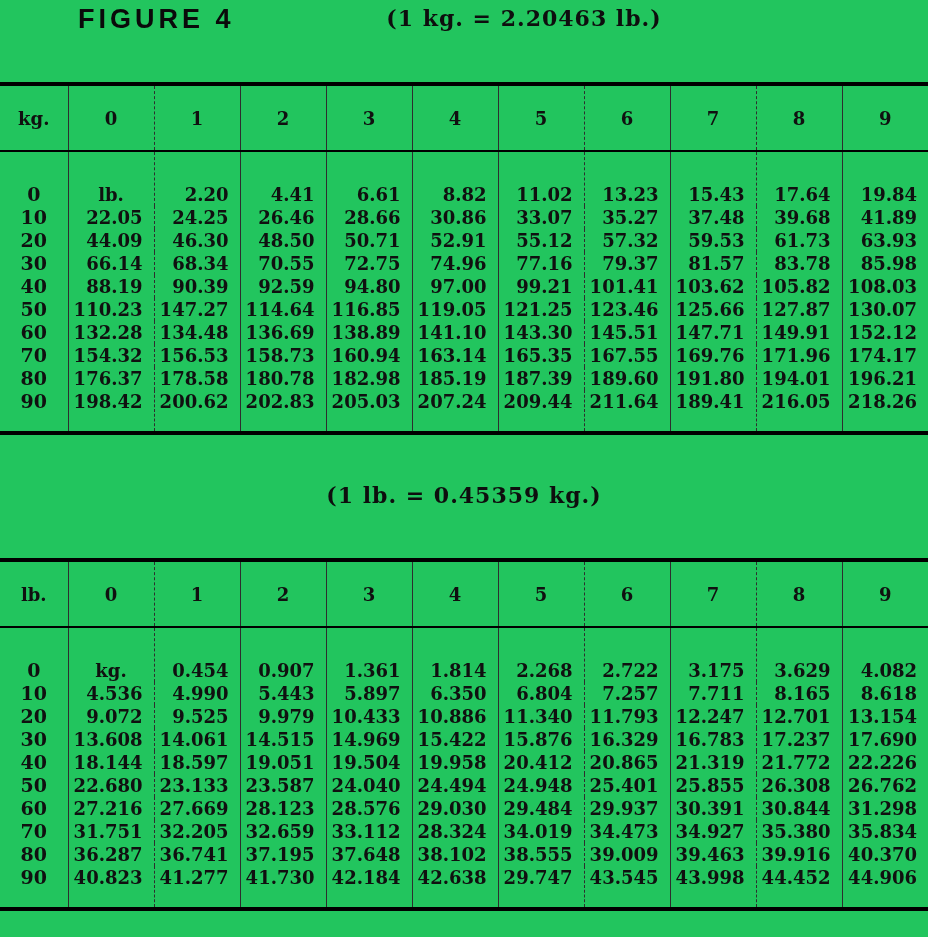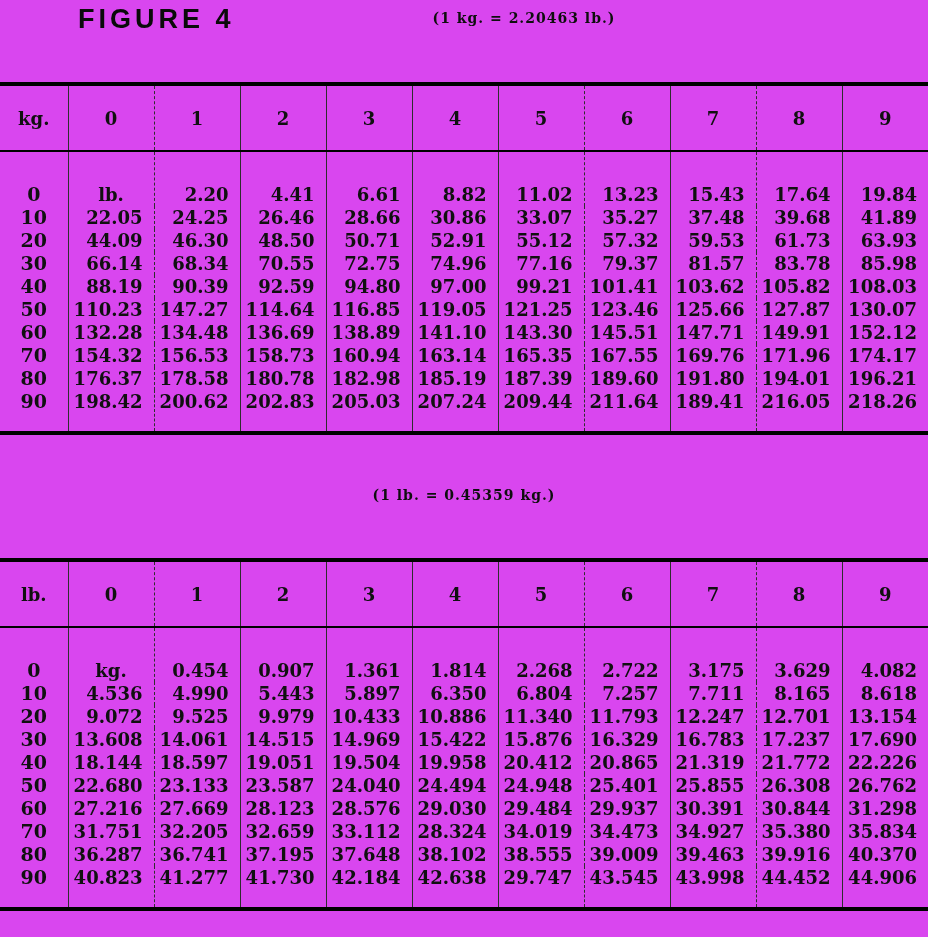--- a/index.html
+++ b/index.html
@@ -4,21 +4,21 @@
 <style>
   html, body {
     margin: 0;
     padding: 0;
     background: #ffffff;
   }
   .page {
     position: relative;
     width: 928px;
     height: 937px;
-    background: #d946ef;
+    background: #22c55e;
     color: #0e0e0e;
     overflow: hidden;
   }
   .figure-label {
     position: absolute;
     top: 4px;
     left: 78px;
     font-family: "Liberation Sans", sans-serif;
     font-weight: bold;
     font-size: 27px;
@@ -37,21 +37,21 @@
   .caption-2 { top: 482px; }
   .cap-title {
     font-variant: small-caps;
     font-weight: bold;
     font-size: 22px;
     line-height: 28px;
     letter-spacing: 1px;
   }
   .cap-sub {
     font-weight: bold;
-    font-size: 14px;
+    font-size: 22px;
     line-height: 26px;
     letter-spacing: 1px;
   }
   table.conv {
     position: absolute;
     left: 0;
     width: 928px;
     border-collapse: collapse;
     table-layout: fixed;
     border-top: 4px solid #000;

